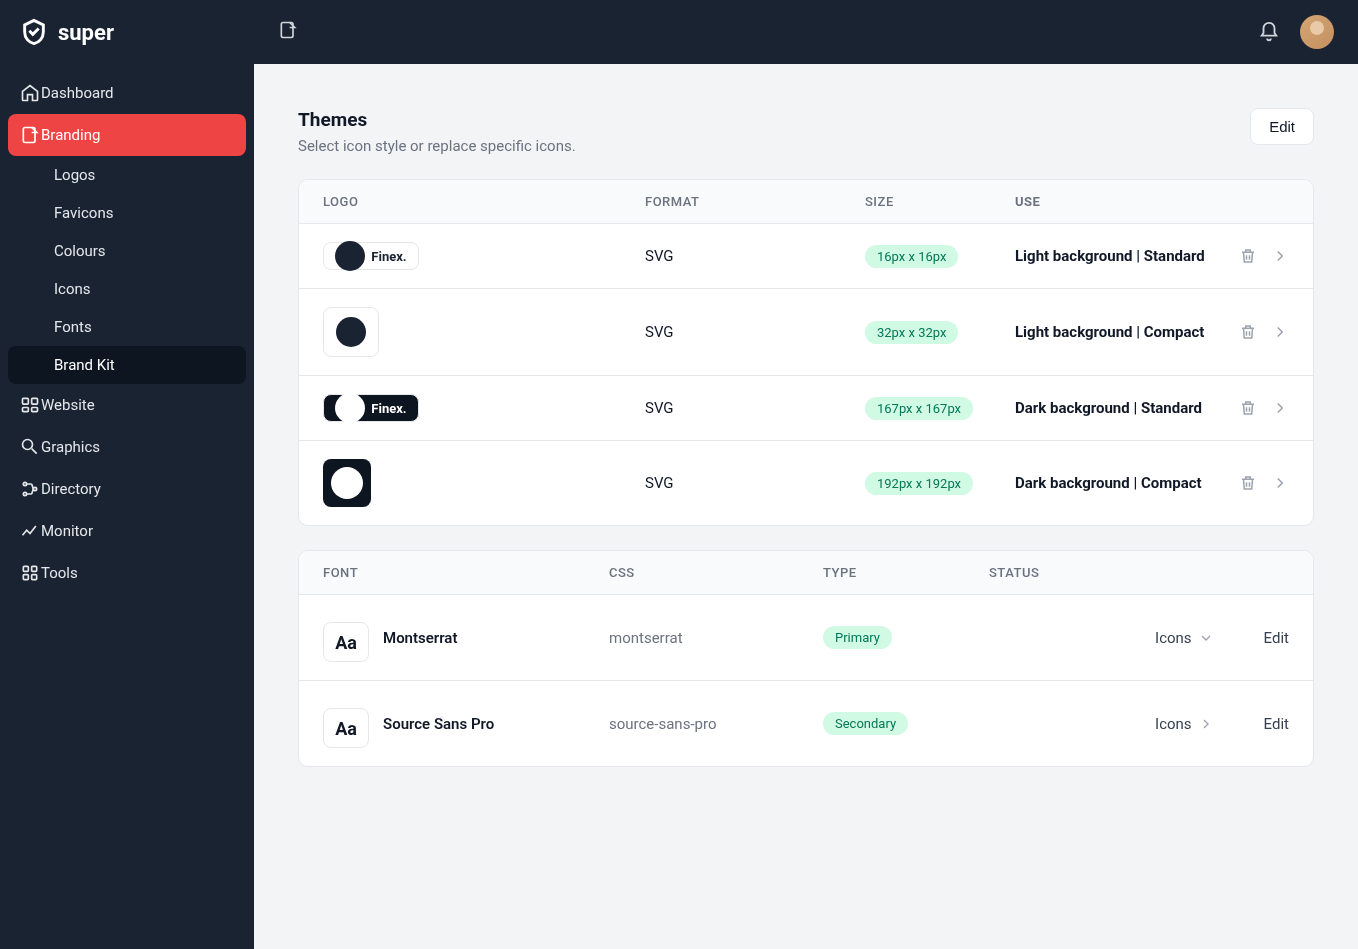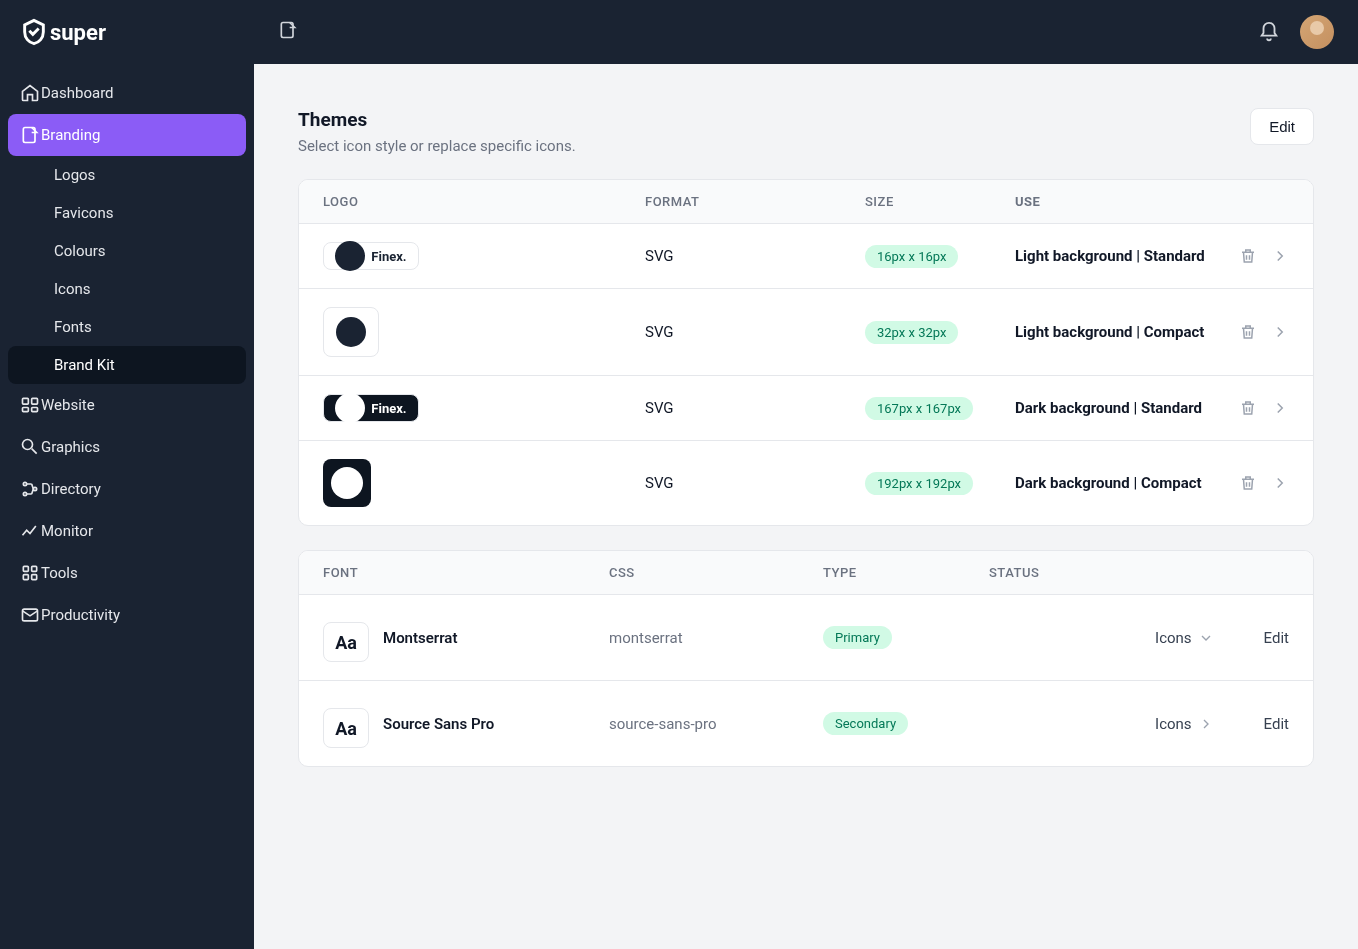--- a/index.html
+++ b/index.html
@@ -18,42 +18,42 @@
       width: 254px;
       background: #1a2332;
       color: #fff;
       display: flex;
       flex-direction: column;
       padding-top: 0;
     }
     .sidebar-logo {
       display: flex;
       align-items: center;
-      gap: 2px;
+      gap: 10px;
       padding: 24px 20px;
       height: 64px;
     }
     .sidebar-logo svg { width: 28px; height: 28px; }
     .sidebar-brand {
       font-size: 22px;
       font-weight: 700;
       color: #fff;
     }
     .sidebar-nav { flex: 1; padding: 8px; }
     .nav-item {
       display: flex;
       align-items: center;
       gap: 1px;
       padding: 11px 12px;
       border-radius: 8px;
       color: #e5e7eb;
       cursor: pointer;
       font-size: 15px;
     }
-    .nav-item.active { background: #8b5cf6; color: #fff; }
+    .nav-item.active { background: #ef4444; color: #fff; }
     .nav-item svg { width: 20px; height: 20px; flex-shrink: 0; }
     .nav-sub-item {
       display: flex;
       align-items: flex-start;
       padding: 10px 12px 10px 46px;
       border-radius: 8px;
       color: #e5e7eb;
       cursor: pointer;
       font-size: 15px;
     }
@@ -300,27 +300,20 @@
       </div>
       <div class="nav-item">
         <svg viewBox="0 0 24 24" fill="none" stroke="currentColor" stroke-width="2">
             <rect x="4" y="4" width="6" height="6" rx="1"></rect>
             <rect x="14" y="4" width="6" height="6" rx="1"></rect>
             <rect x="4" y="14" width="6" height="6" rx="1"></rect>
             <rect x="14" y="14" width="6" height="6" rx="1"></rect>
           </svg>
         <span>Tools</span>
       </div>
-      <div class="nav-item">
-        <svg viewBox="0 0 24 24" fill="none" stroke="currentColor" stroke-width="2">
-            <rect x="3" y="5" width="18" height="14" rx="2"></rect>
-            <path d="M3 7 l9 6 l9-6"></path>
-          </svg>
-        <span>Productivity</span>
-      </div>
     </nav>
   </aside>
 
   <div class="main">
     <div class="topbar">
       <div class="topbar-left">
         <svg viewBox="0 0 24 24" fill="none" stroke="currentColor" stroke-width="2">
             <rect x="4" y="3" width="14" height="18" rx="2"></rect>
             <path d="M14 3 l6 6 -6 0"></path>
           </svg>

